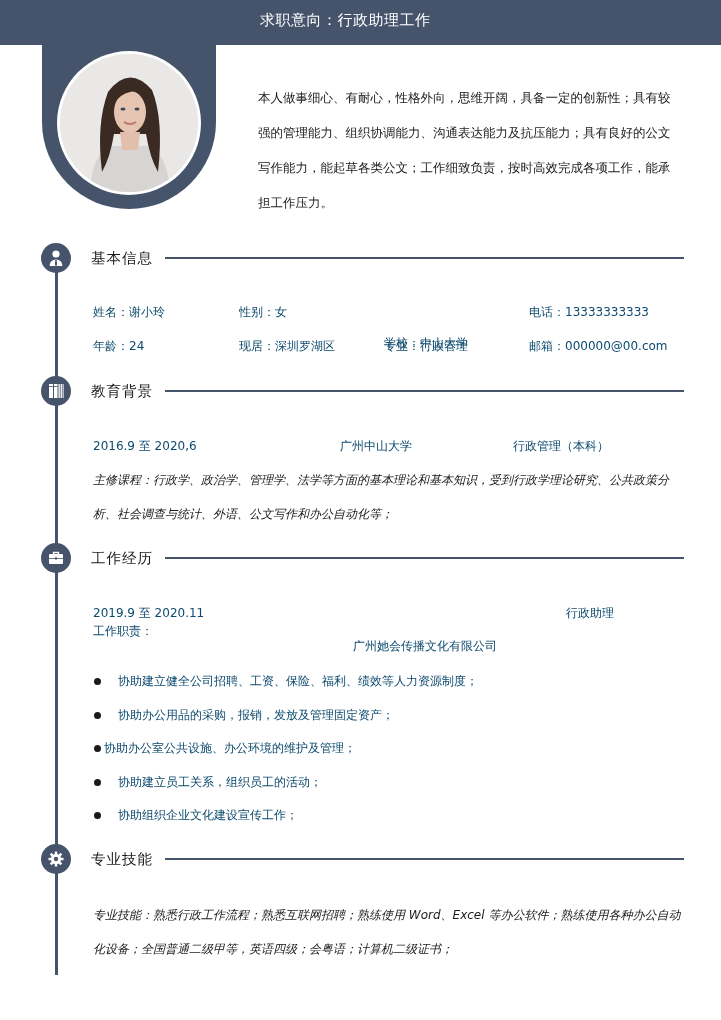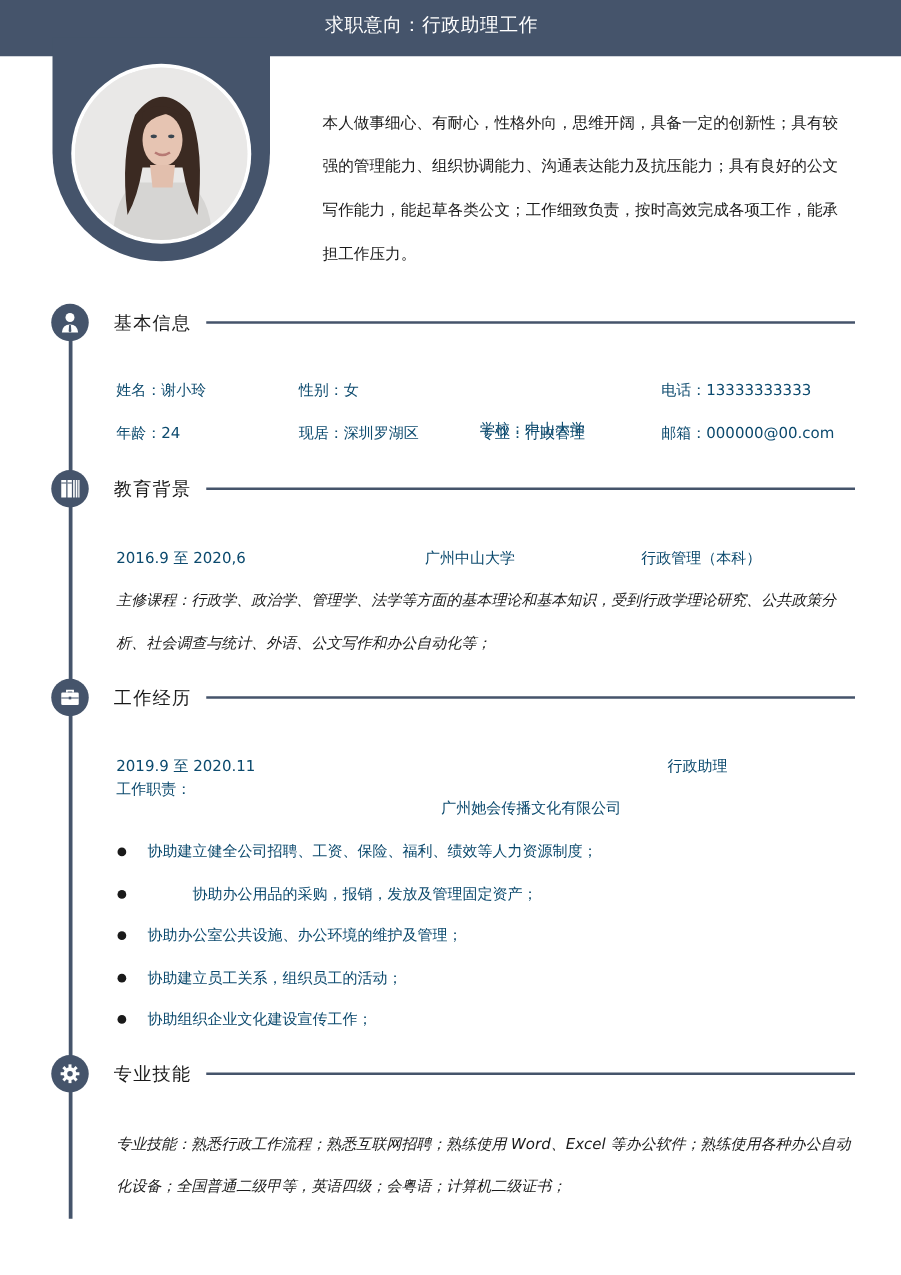--- a/index.html
+++ b/index.html
@@ -98,29 +98,29 @@
       <rect x="2" y="5" width="14" height="10" rx="1" fill="#fff"></rect>
       <rect x="2" y="9" width="14" height="0.8" fill="#45546b"></rect>
       <rect x="8" y="8.3" width="2" height="2.2" fill="#45546b"></rect>
     </svg>
 </div>
 <div class="sec-title" style="top:549px;">工作经历</div>
 <div class="sec-rule" style="top:557px;"></div>
 
 <div class="txt" style="left:93px; top:605px;">2019.9 至 2020.11</div>
 <div class="txt" style="left:353px; top:605px;margin-top:33px;">广州她会传播文化有限公司</div>
-<div class="txt" style="left:534px; top:605px;">行政助理</div>
+<div class="txt" style="left:566px; top:605px;">行政助理</div>
 <div class="txt" style="left:93px; top:623px;">工作职责：</div>
 
 <div class="bullet" style="top:678px;"></div>
 <div class="txt" style="left:118px; top:673px;">协助建立健全公司招聘、工资、保险、福利、绩效等人力资源制度；</div>
 <div class="bullet" style="top:712px;"></div>
-<div class="txt" style="left:118px; top:707px;margin-left:36px;">协助办公用品的采购，报销，发放及管理固定资产；</div>
+<div class="txt" style="left:118px; top:707px;">协助办公用品的采购，报销，发放及管理固定资产；</div>
 <div class="bullet" style="top:745px;"></div>
-<div class="txt" style="left:118px; top:740px;">协助办公室公共设施、办公环境的维护及管理；</div>
+<div class="txt" style="left:104px; top:740px;">协助办公室公共设施、办公环境的维护及管理；</div>
 <div class="bullet" style="top:779px;"></div>
 <div class="txt" style="left:118px; top:774px;">协助建立员工关系，组织员工的活动；</div>
 <div class="bullet" style="top:812px;"></div>
 <div class="txt" style="left:118px; top:807px;">协助组织企业文化建设宣传工作；</div>
 
 <div class="sec-icon" style="top:844px;">
   <svg viewBox="0 0 18 18">
       <g fill="#fff">
         <circle cx="9" cy="9" r="5.2"></circle>
         <rect x="7.8" y="1.5" width="2.4" height="3"></rect>

